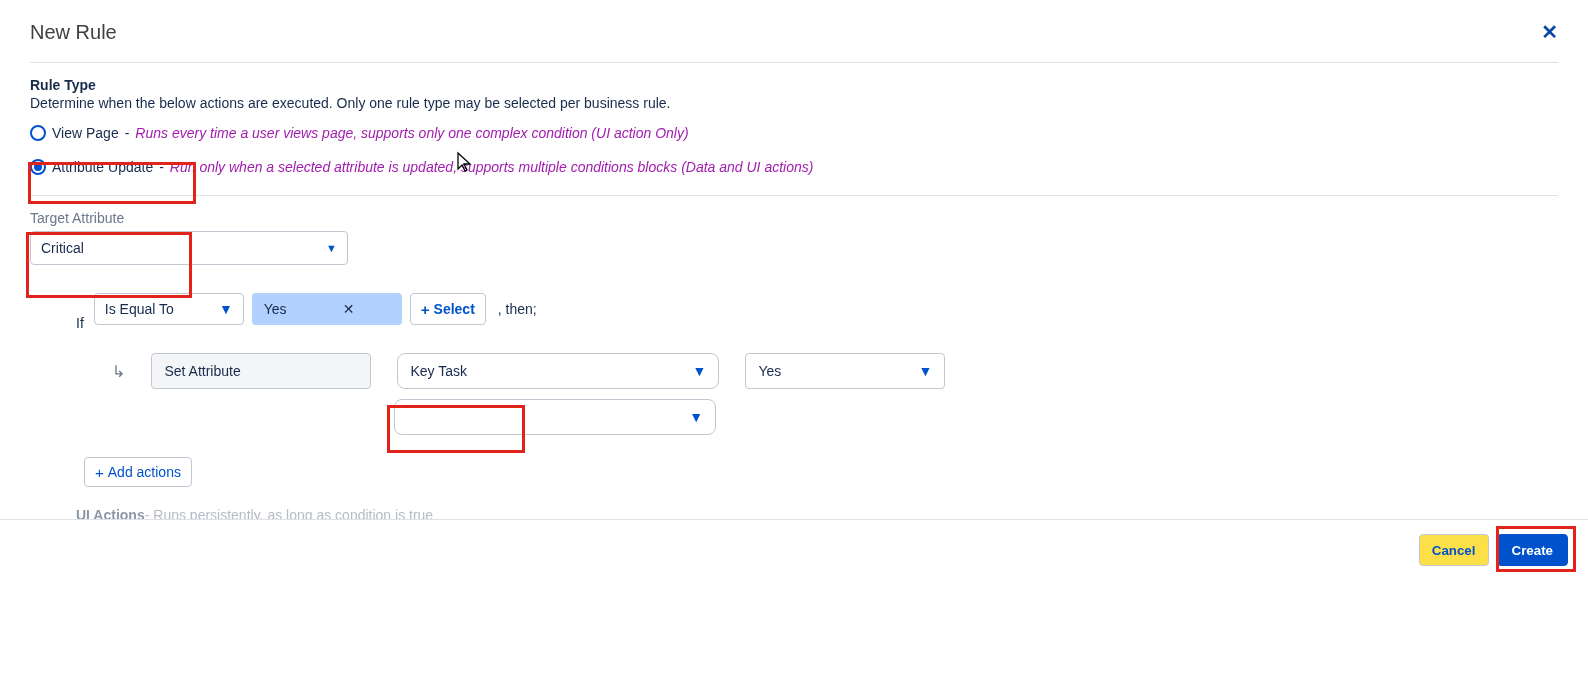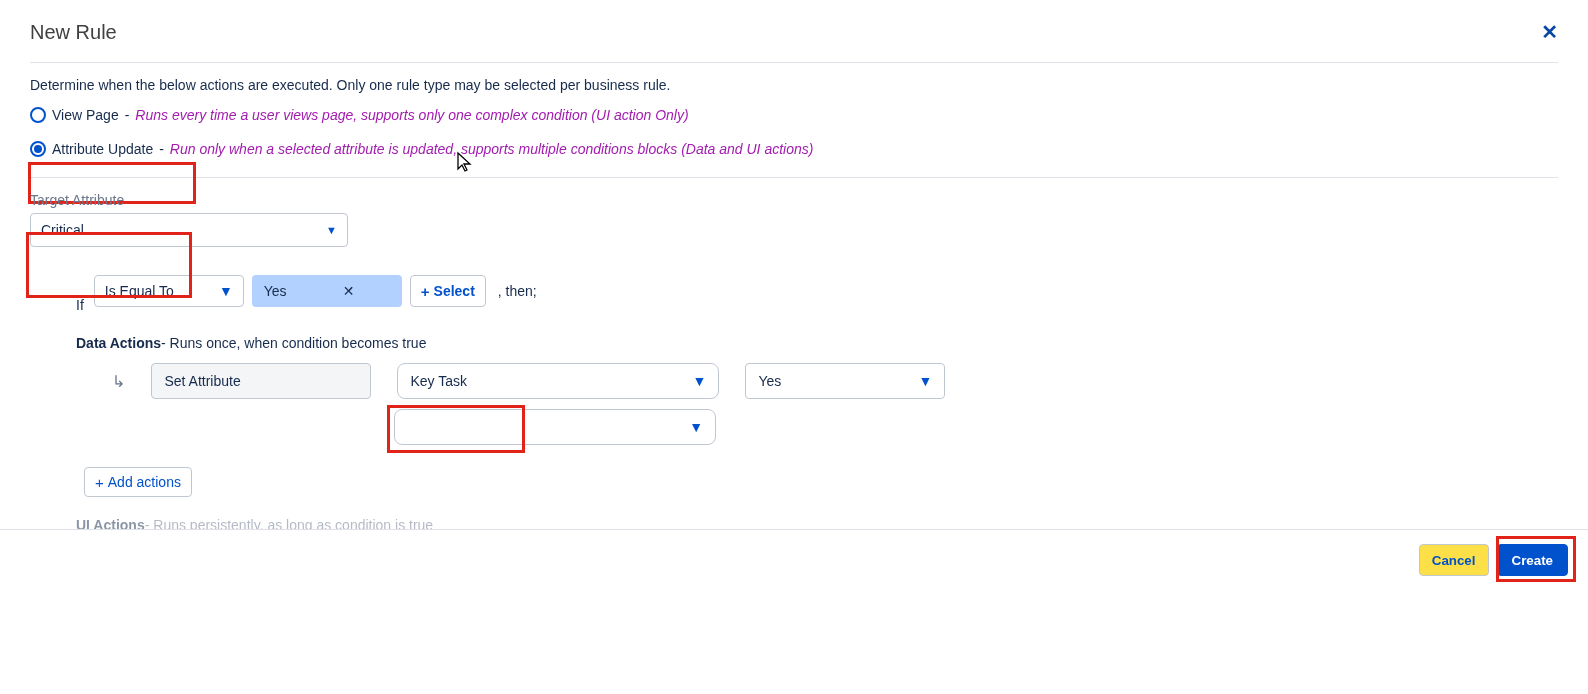--- a/index.html
+++ b/index.html
@@ -221,20 +221,21 @@
 <body>
 
 <div class="modal rel">
 
   <div class="modal-header">
     <div class="modal-title">New Rule</div>
     <div class="close-x">✕</div>
   </div>
 
   <div class="section rel">
+    <div class="section-title">Rule Type</div>
     <div class="section-desc">Determine when the below actions are executed. Only one rule type may be selected per business rule.</div>
 
     <div class="radio-row">
       <div class="radio-outer"></div>
       <span class="radio-label">View Page</span>
       <span>-</span>
       <span class="radio-desc">Runs every time a user views page, supports only one complex condition (UI action Only)</span>
     </div>
 
     <div class="radio-row" style="margin-top:14px">
@@ -275,23 +276,20 @@
         <span class="remove">✕</span>
       </div>
       <div class="select-btn">
         <span style="font-size:15px;font-weight:700">+</span>
         <span>Select</span>
       </div>
       <span class="then-label">, then;</span>
     </div>
 
     <div class="data-actions">
-      <div class="da-title">
-        <b>Data Actions</b><span>- Runs once, when condition becomes true</span>
-      </div>
 
       <div class="action-row rel">
         <span class="arrow-icon">↳</span>
         <div class="action-name">
           <span>Set Attribute</span>
         </div>
         <div class="attr-select">
           <span>Key Task</span>
           <span class="caret" style="color:#0052cc">▼</span>
         </div>

